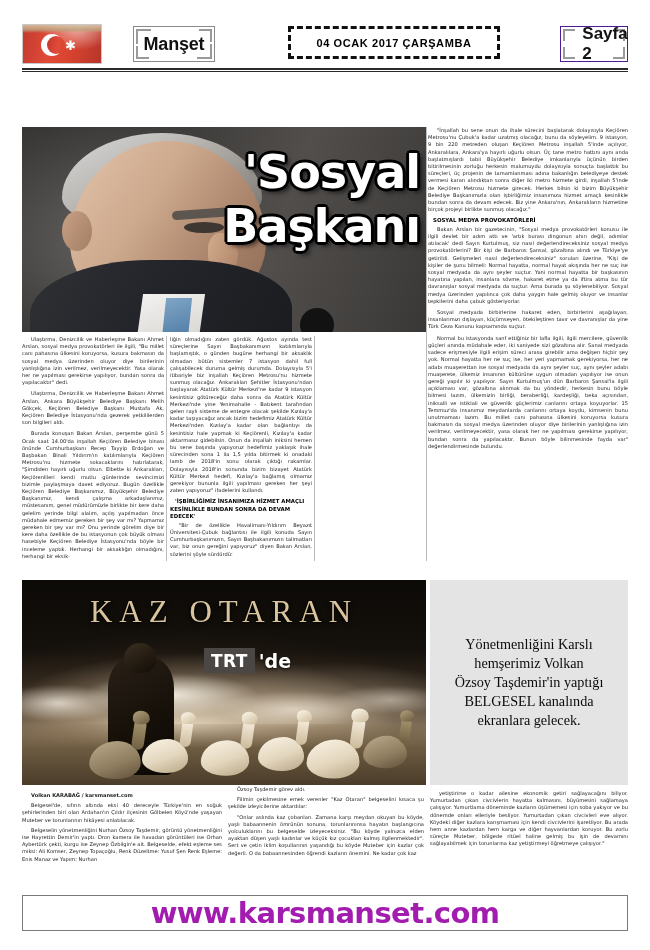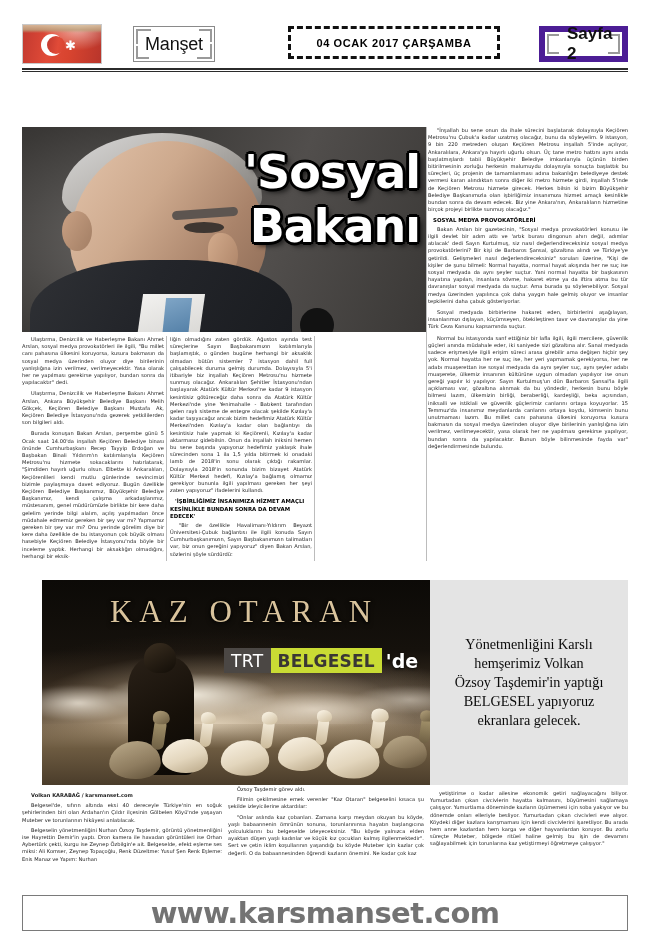--- a/index.html
+++ b/index.html
@@ -53,36 +53,36 @@
     content:""; position:absolute; width:13px; height:13px;
     border:2px solid #9a9a9a;
   }
   .logo-box::before{ left:2px; top:2px; border-right:none; border-bottom:none; }
   .logo-box::after{ right:2px; bottom:2px; border-left:none; border-top:none; }
   .logo-corner-tr, .logo-corner-bl{
     position:absolute; width:13px; height:13px; border:2px solid #9a9a9a;
   }
   .logo-corner-tr{ right:2px; top:2px; border-left:none; border-bottom:none; }
   .logo-corner-bl{ left:2px; bottom:2px; border-right:none; border-top:none; }
-  .logo-text { font-size:18px; font-weight:normal; color:#111; letter-spacing:-.2px; z-index:2;}
+  .logo-text { font-size:18px; font-weight:bold; color:#111; letter-spacing:-.2px; z-index:2;}
 
   .date-box {
     position:absolute; left:288px; top:26px; width:212px; height:33px;
     border:3px dashed #111;
     display:flex; align-items:center; justify-content:center;
     background:#fff;
   }
   .date-text {
     font-size:11px; font-weight:bold; color:#000; letter-spacing:.6px;
     white-space:nowrap;
   }
 
   .page-box {
-    position:absolute; right:22px; top:26px; width:89px; height:36px;
-    border:6px solid #4c1d95; background:#fff;
+    position:absolute; right:22px; top:26px; width:68px; height:36px;
+    border:1px solid #4c1d95; background:#fff;
     display:flex; align-items:center; justify-content:center;padding-left:22px;
   }
   .page-box .pc{ position:absolute; width:12px; height:12px; border:2px solid #9a9a9a;}
   .pc.tl{left:2px;top:2px;border-right:none;border-bottom:none;}
   .pc.tr{right:2px;top:2px;border-left:none;border-bottom:none;}
   .pc.bl{left:2px;bottom:2px;border-right:none;border-top:none;}
   .pc.br{right:2px;bottom:2px;border-left:none;border-top:none;}
   .page-text{ font-size:17px; font-weight:bold; color:#111; z-index:2;}
 
   .rule-double {
@@ -202,21 +202,21 @@
   #col3 { left:318px; top:336px; width:104px; }
   #col4 { left:428px; top:127px; width:200px; }
 
   .col-divider{
     position:absolute; top:336px; width:1px; height:225px; background:#bcbcbc;
   }
 
   
   .poster{
     position:absolute; left:22px; top:580px; width:404px; height:205px;
-    overflow:hidden; background:#0a0806;margin-left:20px;
+    overflow:hidden; background:#0a0806;
   }
   .poster .sky{
     position:absolute; inset:0;
     background:
       radial-gradient(ellipse 330px 120px at 42% 72%, rgba(236,221,196,.92) 0%, rgba(198,176,146,.55) 32%, rgba(60,45,33,.2) 62%, rgba(10,8,6,0) 80%),
       radial-gradient(ellipse 200px 70px at 78% 64%, rgba(222,205,178,.55) 0%, rgba(20,15,10,0) 70%),
       linear-gradient(180deg,#0c0a07 0%, #15110c 34%, #3b2f22 58%, #7d6a50 74%, #b7a284 88%, #8b7759 100%);
   }
   .poster .mist{
     position:absolute; left:-4%; top:40%; width:108%; height:40%;
@@ -272,21 +272,21 @@
     font-family:"Liberation Serif", serif;
     font-size:31px; letter-spacing:7px; font-weight:normal;
     color:#d9c39c;
     text-shadow:0 2px 5px rgba(0,0,0,.9), 0 0 2px rgba(0,0,0,.8);
   }
   .trt-row{
     position:absolute; left:182px; top:68px;
     display:flex; align-items:stretch; height:25px;
   }
   .trt-box{
-    background:#4b4744; color:#ffffff; font-weight:normal; font-size:17px;
+    background:#4b4744; color:#ffffff; font-weight:bold; font-size:17px;
     padding:0 7px; display:flex; align-items:center; letter-spacing:.4px;
     font-family:"DejaVu Sans", sans-serif;
   }
   .belgesel-box{
     background:#c9db34; color:#3a3734; font-weight:bold; font-size:17px;
     padding:0 7px; display:flex; align-items:center; letter-spacing:.2px;
     font-family:"DejaVu Sans", sans-serif;
   }
   .de-text{
     color:#ffffff; font-weight:bold; font-size:19px; margin-left:4px;
@@ -323,21 +323,21 @@
   #cap3{ left:430px; top:790px; width:198px; }
 
   
   .footer{
     position:absolute; left:22px; top:895px; width:606px; height:36px;
     border:1px solid #7a7a7a; background:#fff;
     display:flex; align-items:center; justify-content:center;
   }
   .footer span{
     font-family:"DejaVu Sans", sans-serif;
-    font-size:29px; font-weight:bold; color:#737373; letter-spacing:-.6px;
+    font-size:29px; font-weight:bold; color:#a21caf; letter-spacing:-.6px;
   }
 </style>
 </head>
 <body>
 
 <div class="page">
 
   <div class="masthead">
     <div class="flag">
       <div class="topstripe"></div>
@@ -376,21 +376,21 @@
     <div class="ph-eye"></div>
     <div class="ph-nose"></div>
     <div class="ph-mous"></div>
     <div class="ph-mouth"></div>
     <div class="ph-body"></div>
     <div class="ph-shirt"></div>
     <div class="ph-tie"></div>
     <div class="ph-mic"></div>
     <div class="bigtitle">
       <span>'Sosyal</span>
-      <span>Bakanı</span>
+      <span>Başkanı</span>
     </div>
   </div>
 
   <div class="col-divider" style="left:166px;"></div>
   <div class="col-divider" style="left:314px;"></div>
   <div class="col-divider" style="left:426px; top:127px; height:434px;"></div>
 
   <div class="col" id="col1">
     <p>Ulaştırma, Denizcilik ve Haberleşme Bakanı Ahmet Arslan, sosyal medya provokatörleri ile ilgili, "Bu millet canı pahasına ülkesini koruyorsa, kusura bakmasın da sosyal medya üzerinden oluyor diye birilerinin yanlışlığına izin verilmez, verilmeyecektir. Yasa olarak her ne yapılması gerekirse yapılıyor, bundan sonra da yapılacaktır" dedi.</p>
     <p>Ulaştırma, Denizcilik ve Haberleşme Bakanı Ahmet Arslan, Ankara Büyükşehir Belediye Başkanı Melih Gökçek, Keçiören Belediye Başkanı Mustafa Ak, Keçiören Belediye İstasyonu'nda gezerek yetkililerden son bilgileri aldı.</p>
@@ -439,30 +439,29 @@
         <span class="head"></span>
       </div>
     <div class="goose dk g6">
         <span class="neck"></span>
         <span class="head"></span>
       </div>
 
     <div class="kaz-title">KAZ OTARAN</div>
     <div class="trt-row">
       <div class="trt-box">TRT</div>
-      <div class="belgesel-box">BELGESEL</div>
       <div class="de-text">'de</div>
     </div>
   </div>
 
   <div class="promo">
     <div>Yönetmenliğini Karslı</div>
     <div>hemşerimiz Volkan</div>
     <div>Özsoy Taşdemir'in yaptığı</div>
-    <div>BELGESEL yapıyoruz</div>
+    <div>BELGESEL kanalında</div>
     <div>ekranlara gelecek.</div>
   </div>
 
   <div class="cap" id="cap1">
     <p class="byline">Volkan KARABAĞ / karsmanset.com</p>
     <p>Belgesel'de, sıfırın altında eksi 40 dereceyle Türkiye'nin en soğuk şehirlerinden biri olan Ardahan'ın Çıldır ilçesinin Gölbelen Köyü'nde yaşayan Muteber ve torunlarının hikâyesi anlatılacak.</p>
     <p>Belgeselin yönetmenliğini Nurhan Özsoy Taşdemir, görüntü yönetmenliğini ise Hayrettin Demir'in yaptı. Dron kamera ile havadan görüntüleri ise Orhan Aybertürk çekti, kurgu ise Zeynep Özbilgin'e ait. Belgeselde, efekt eşleme ses miksi: Ali Komser, Zeynep Topaçoğlu, Renk Düzeltme: Yusuf Şen Renk Eşleme: Enis Manaz ve Yapım: Nurhan</p>
   </div>
   <div class="cap" id="cap2">
     <p class="nonind">Özsoy Taşdemir  görev aldı.</p>

